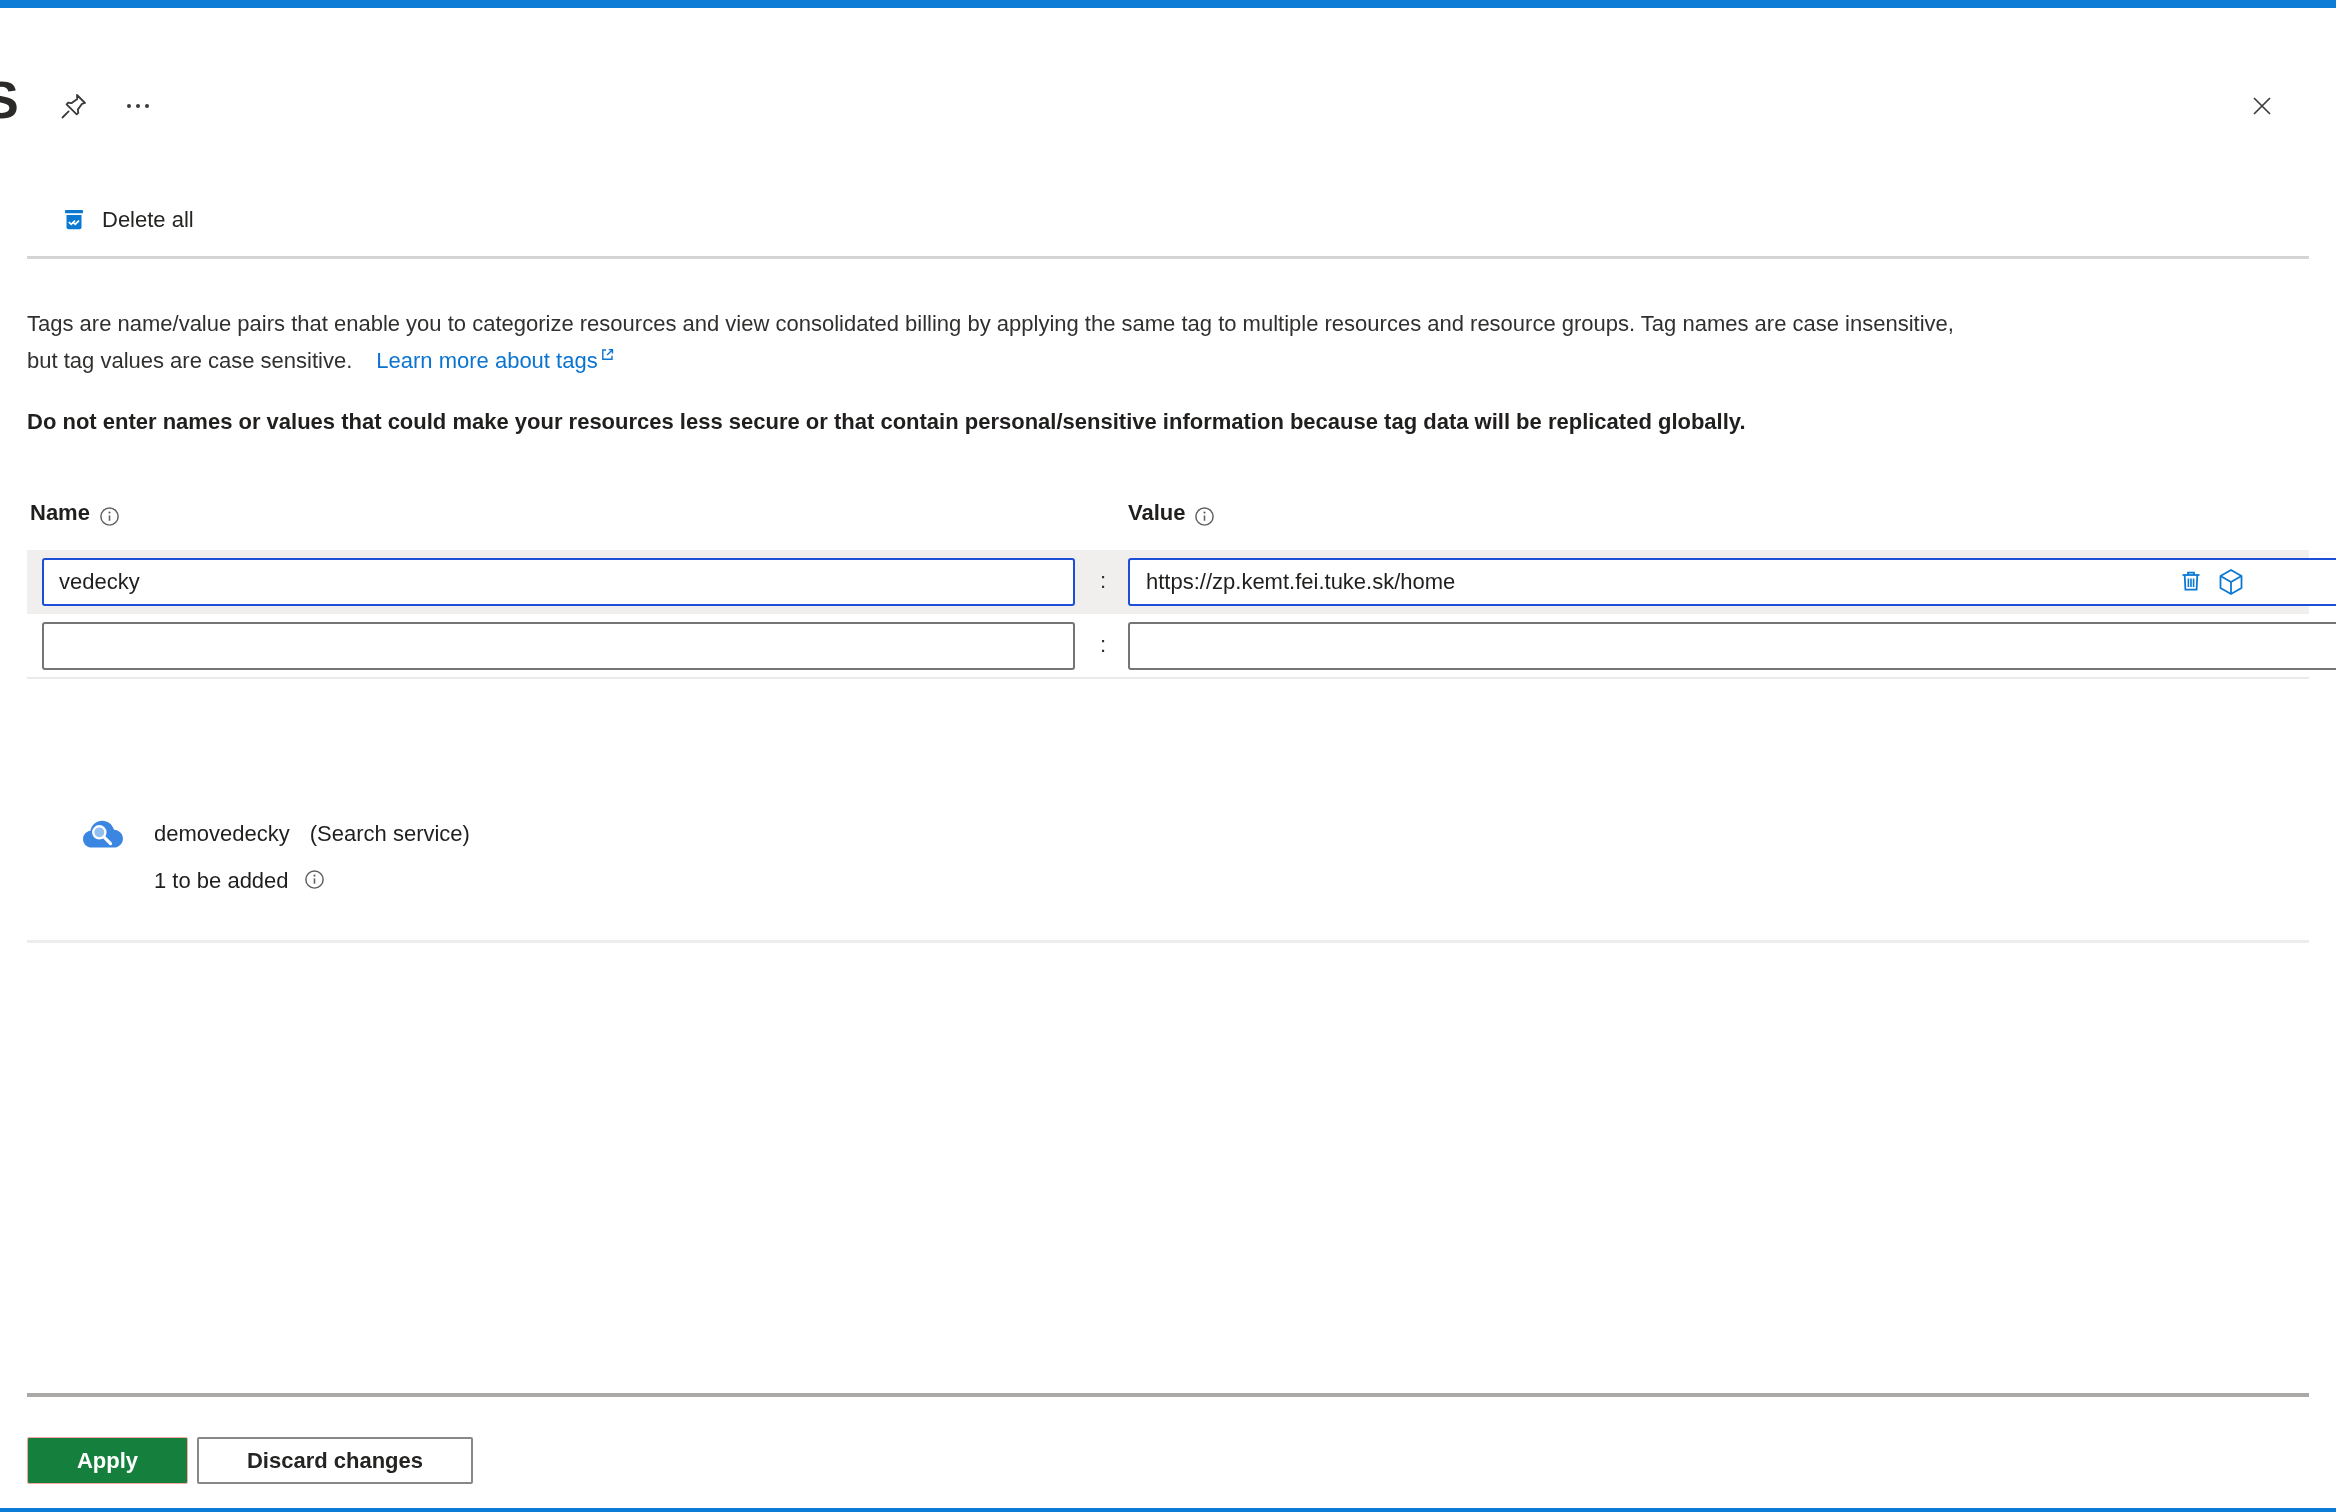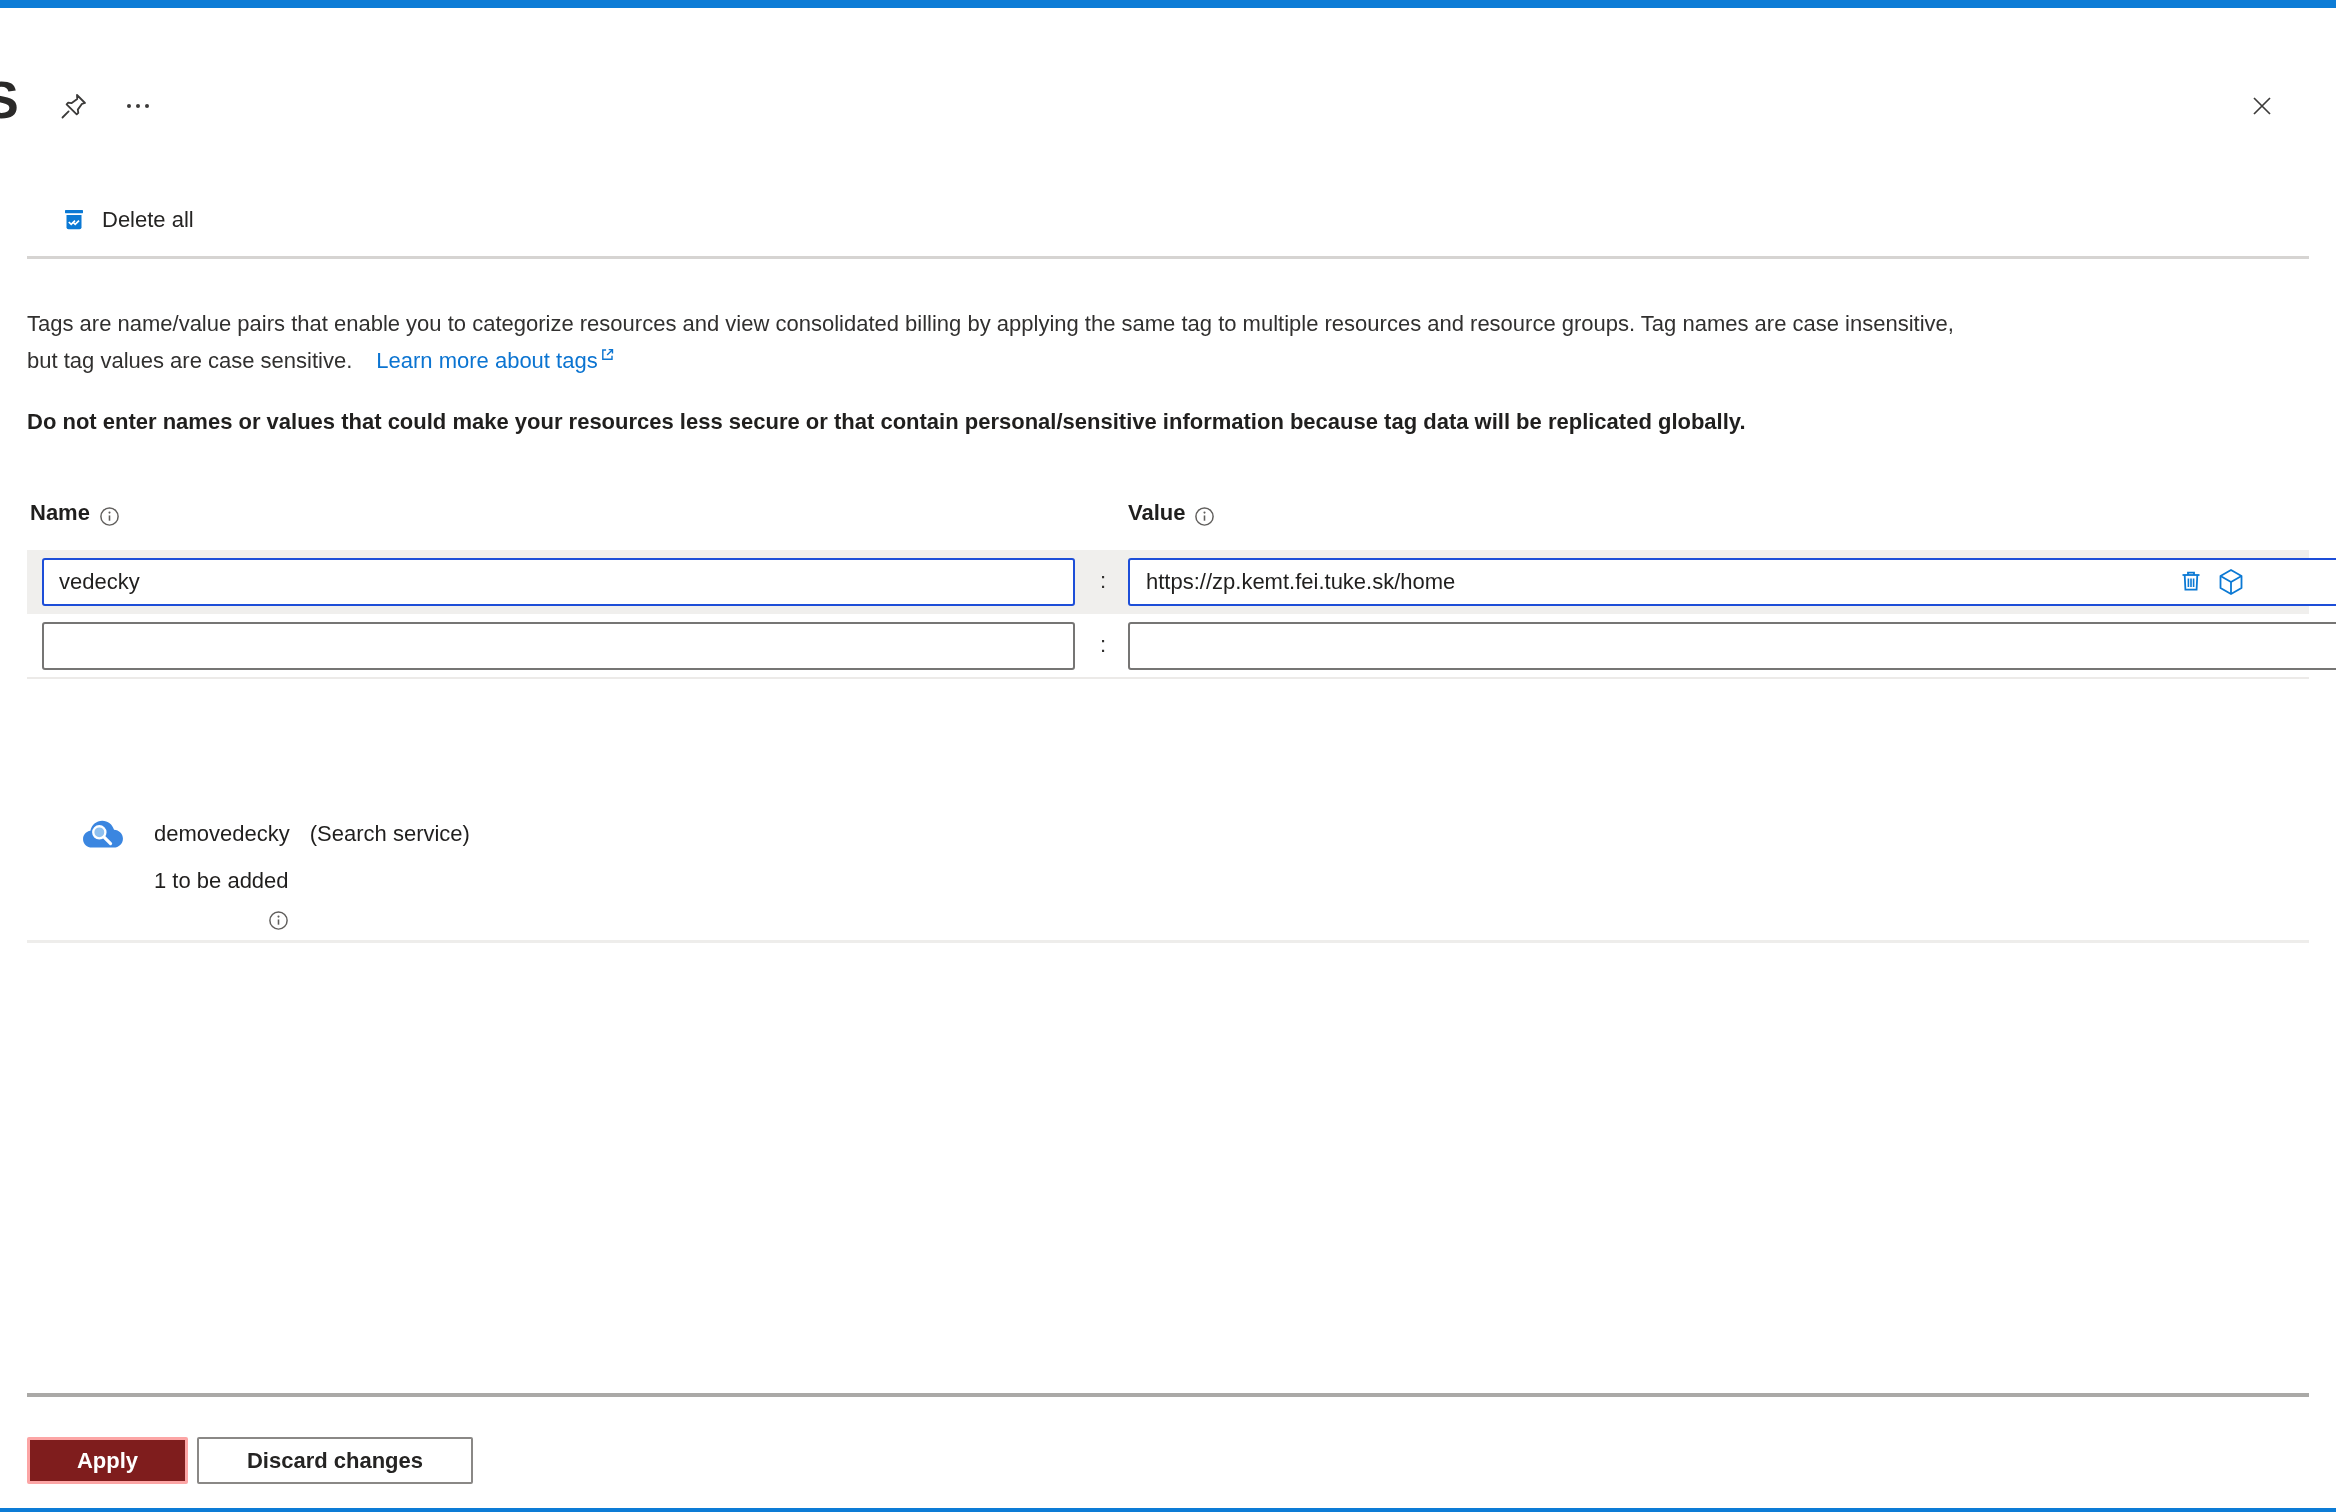--- a/index.html
+++ b/index.html
@@ -55,26 +55,26 @@
   .row-icon-btn{position:absolute;top:0;height:64px;width:36px;background:none;border:none;
                 padding:0;cursor:pointer;display:flex;align-items:center;justify-content:center;}
   .trash-btn{left:2146px;}
   .cube-btn{left:2186px;}
 
   .resource{position:absolute;left:0;top:810px;width:2336px;height:110px;margin-left:40px;}
   .res-icon{position:absolute;left:42px;top:7px;}
   .res-line1{position:absolute;left:114px;top:11px;font-size:22px;color:#201f1e;}
   .res-type{margin-left:20px;}
   .res-line2{position:absolute;left:114px;top:58px;font-size:22px;color:#201f1e;
-             display:flex;align-items:flex-end;gap:15px;flex-direction:column;}
+             display:flex;align-items:flex-start;gap:15px;}
 
   .footer{position:absolute;left:0;top:1437px;width:2336px;height:48px;}
   .btn{position:absolute;top:0;height:47px;box-sizing:border-box;border-radius:2px;
        font-family:inherit;font-size:22px;font-weight:600;cursor:pointer;}
-  .apply-btn{left:27px;width:161px;background:#7f1d1d;border:3px solid #fca5a5;color:#fff;}
+  .apply-btn{left:27px;width:161px;background:#15803d;border:1px solid #fca5a5;color:#fff;}
   .discard-btn{left:197px;width:276px;background:#fff;border:2px solid #8a8886;color:#252423;}
 </style>
 </head>
 <body>
 
 <div class="page">
 
   <div class="topbar"></div>
 
   <div class="partial-title">S</div>

